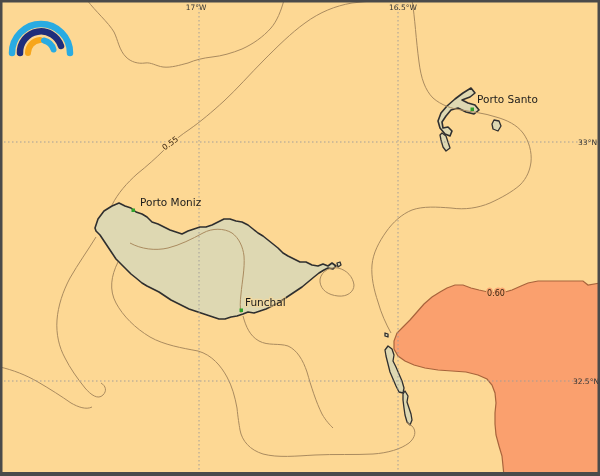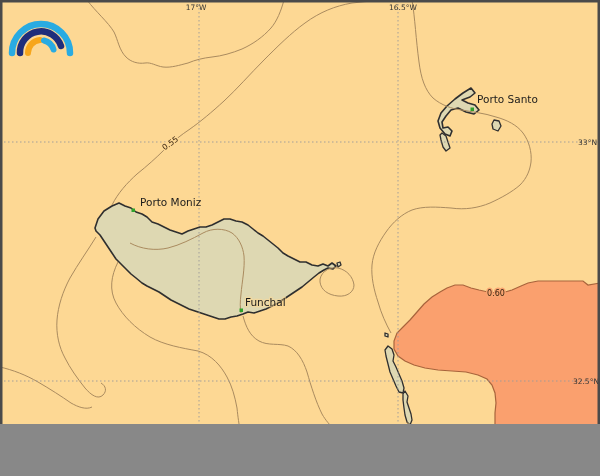--- a/index.html
+++ b/index.html
@@ -1,17 +1,17 @@
 <!DOCTYPE html>
 <html><head>
 <meta charset="utf-8">
 <style>
   html,body{margin:0;padding:0;background:#888;}
   .map-wrap{
-    position:relative;width:600px;height:424px;overflow:hidden;
+    position:relative;width:600px;height:476px;overflow:hidden;
     font-family:"DejaVu Sans","Liberation Sans",sans-serif;
   }
   svg{display:block;}
   .sea-low{fill:#FDD894;}
   .sea-high{fill:#FAA06E;}
   .boundary-line{fill:none;stroke:#A8643C;stroke-width:1.2;}
   .contour{fill:none;stroke:#AA8B5F;stroke-width:1;}
   .island{fill:#DED8B2;stroke:#2F2F2F;stroke-width:1.6;stroke-linejoin:round;}
   .islet{fill:#DED8B2;stroke:#2F2F2F;stroke-width:1.3;stroke-linejoin:round;}
   .gridline{stroke:#9A9A9A;stroke-width:0.9;stroke-dasharray:1.5 2.5;fill:none;}

